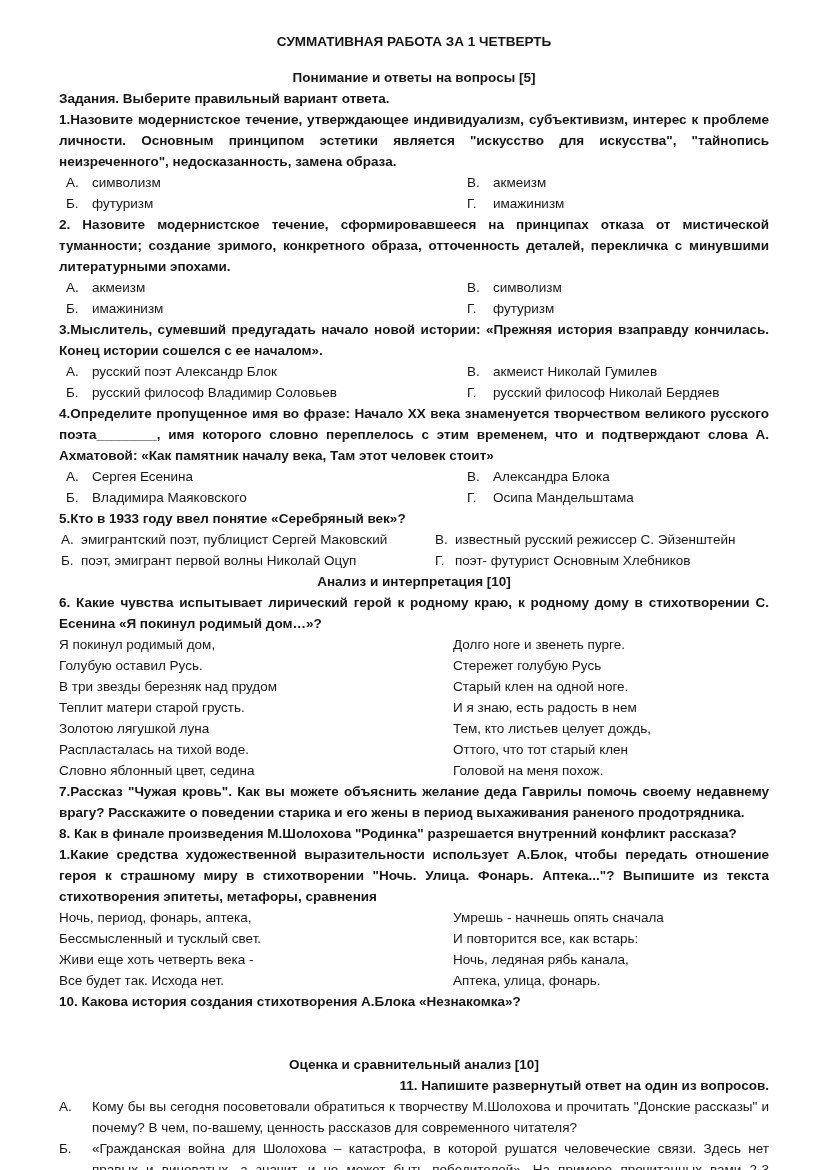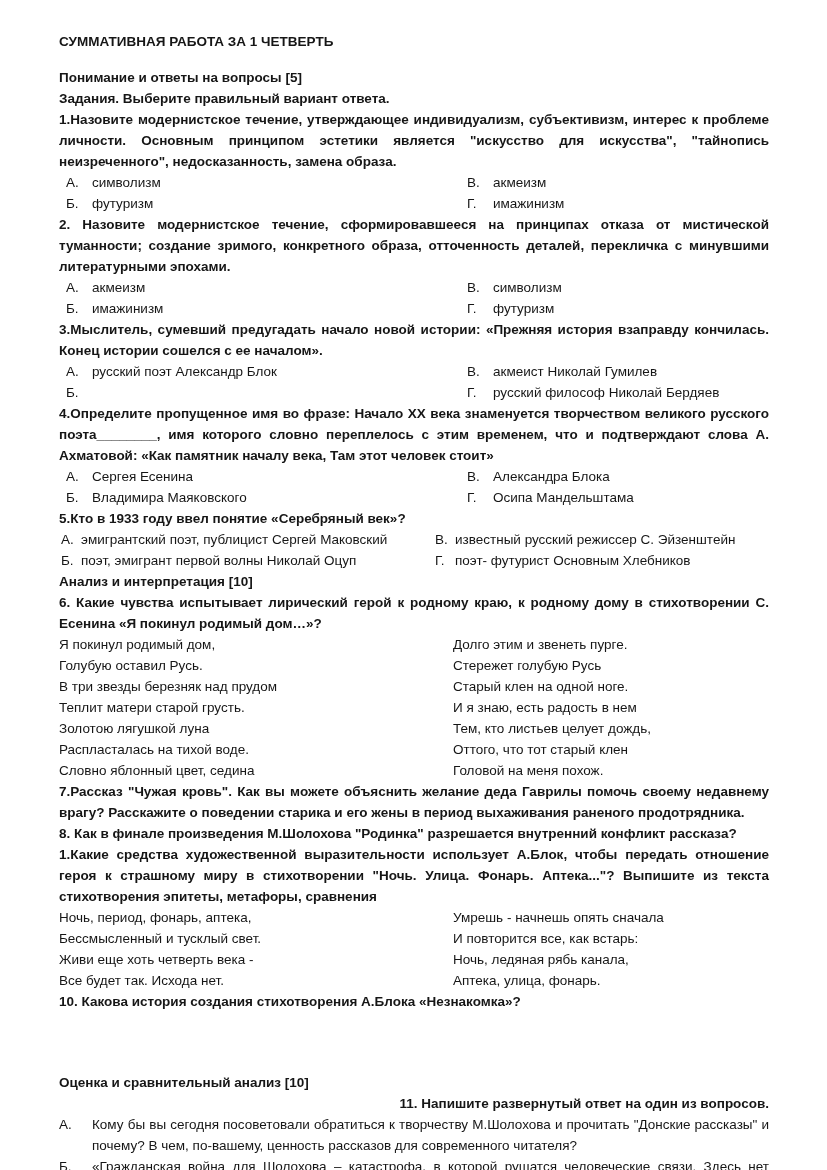--- a/index.html
+++ b/index.html
@@ -17,26 +17,26 @@
     overflow: hidden;
   }
   .page {
     box-sizing: border-box;
     width: 827px;
     height: 1170px;
     padding: 31px 58px 0 59px;
     background: #ffffff;
   }
   p { margin: 0; }
-  .center { text-align: left; }
+  .center { text-align: center; }
   .b { font-weight: 700; }
   .j { text-align: justify; }
   .doc-title { margin-bottom: 15px; }
   .sec-heading { }
-  .sec3-heading { margin-top: 60px; }
+  .sec3-heading { margin-top: 42px; }
   
   .opts {
     display: grid;
     grid-template-columns: 401px 1fr;
   }
   .opt { display: flex; }
   .opt .ol {
     flex: none;
     width: 26px;
     padding-left: 7px;
@@ -115,20 +115,21 @@
     <div class="opt">
         <span class="ol">А.</span>
         <span>русский поэт Александр Блок</span>
       </div>
     <div class="opt">
         <span class="ol">В.</span>
         <span>акмеист Николай Гумилев</span>
       </div>
     <div class="opt">
         <span class="ol">Б.</span>
+        <span>русский философ Владимир Соловьев</span>
       </div>
     <div class="opt">
         <span class="ol">Г.</span>
         <span>русский философ Николай Бердяев</span>
       </div>
   </div>
 
   <p class="b j">4.Определите пропущенное имя во фразе: Начало ХХ века знаменуется творчеством великого русского поэта________, имя которого словно переплелось с этим временем, что и подтверждают слова А. Ахматовой: «Как памятник началу века, Там этот человек стоит»</p>
   <div class="opts">
     <div class="opt">
@@ -177,21 +178,21 @@
     <div>
       <p>Я покинул родимый дом,</p>
       <p>Голубую оставил Русь.</p>
       <p>В три звезды березняк над прудом</p>
       <p>Теплит матери старой грусть.</p>
       <p>Золотою лягушкой луна</p>
       <p>Распласталась на тихой воде.</p>
       <p>Словно яблонный цвет, седина</p>
     </div>
     <div>
-      <p>Долго этим и звенеть пурге.</p>
+      <p>Долго ноге и звенеть пурге.</p>
       <p>Стережет голубую Русь</p>
       <p>Старый клен на одной ноге.</p>
       <p>И я знаю, есть радость в нем</p>
       <p>Тем, кто листьев целует дождь,</p>
       <p>Оттого, что тот старый клен</p>
       <p>Головой на меня похож.</p>
     </div>
   </div>
 
   <p class="b j">7.Рассказ "Чужая кровь". Как вы можете объяснить желание деда Гаврилы помочь своему недавнему врагу? Расскажите о поведении старика и его жены в период выхаживания раненого продотрядника.</p>

